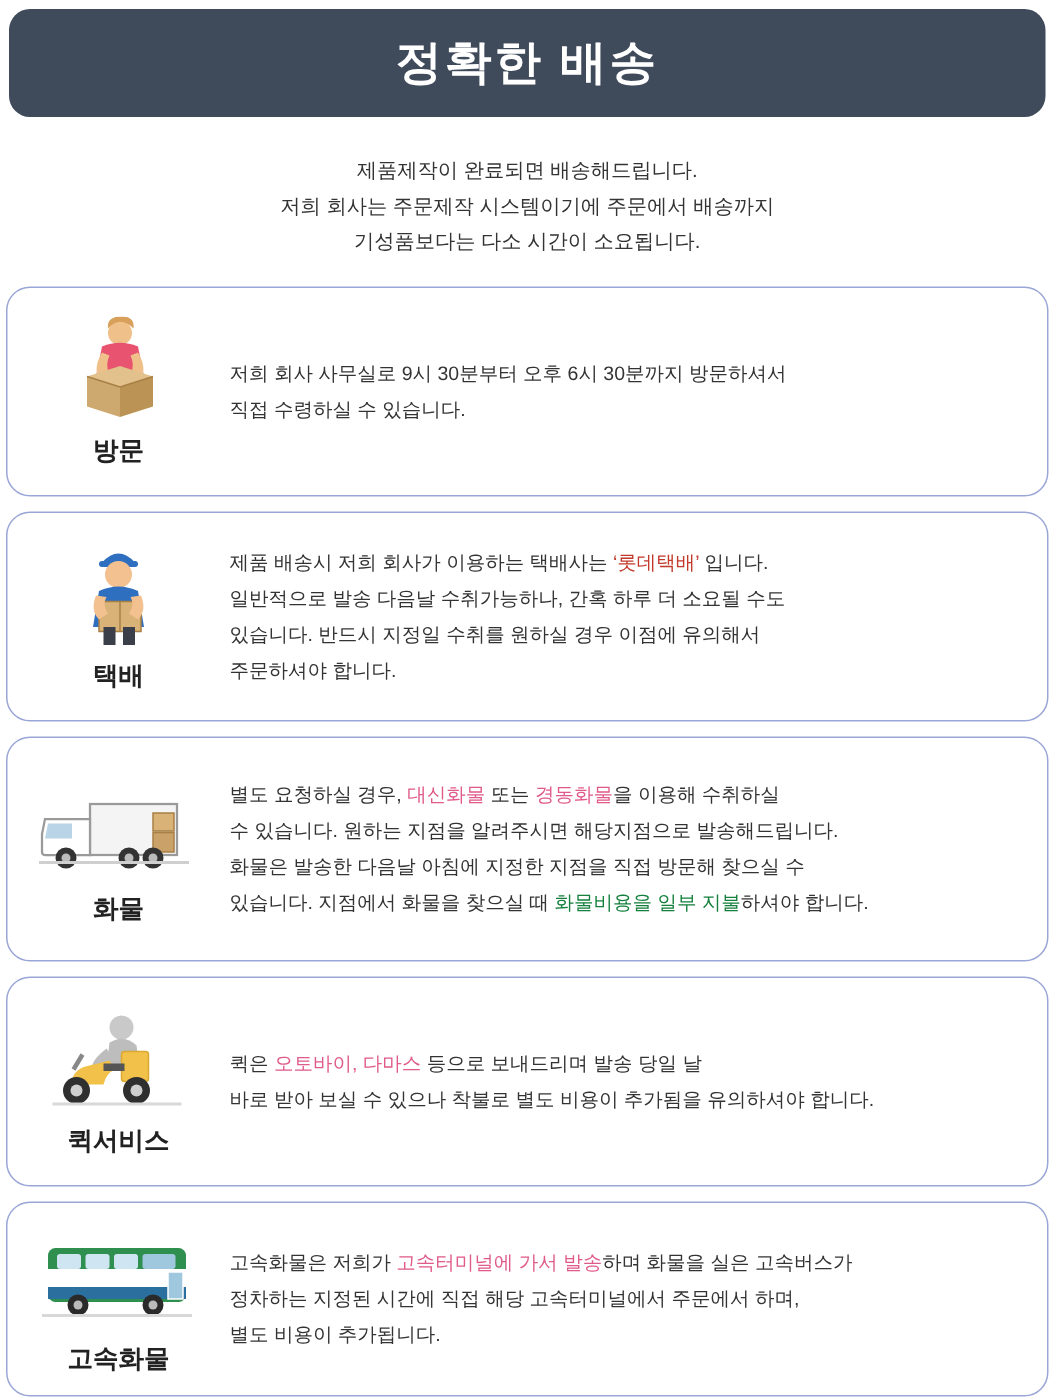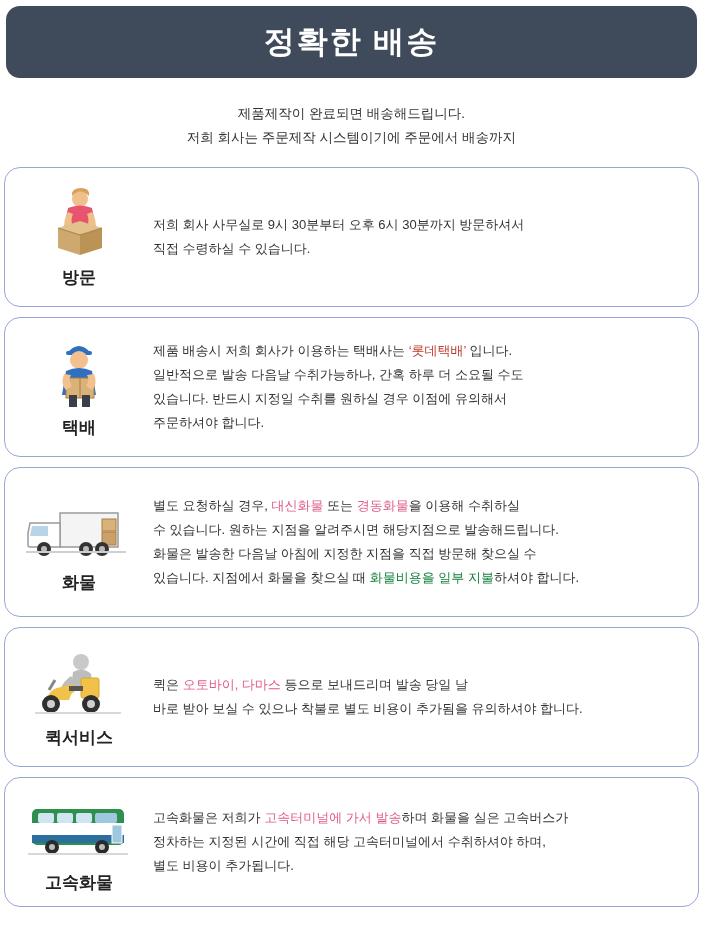--- a/index.html
+++ b/index.html
@@ -104,20 +104,21 @@
 
 <div class="page">
 
   <div class="header">
     <div class="header-title">정확한 배송</div>
   </div>
 
   <div class="intro">
     <div>제품제작이 완료되면 배송해드립니다.</div>
     <div>저희 회사는 주문제작 시스템이기에 주문에서 배송까지</div>
+    <div>기성품보다는 다소 시간이 소요됩니다.</div>
   </div>
 
   <div class="cards">
 
     <div class="card card-visit">
       <div class="card-icon-wrap">
         <div class="card-icon">
           <svg width="86" height="74" viewBox="0 0 86 74">
 
             <circle cx="44" cy="11" r="8" fill="#f0c08a"></circle>
@@ -253,19 +254,19 @@
               <circle cx="28" cy="54" r="3" fill="#bbb"></circle>
             <circle cx="78" cy="54" r="7" fill="#2a2a2a"></circle>
               <circle cx="78" cy="54" r="3" fill="#bbb"></circle>
             <rect x="4" y="60" width="100" height="2" fill="#d8d8d8"></rect>
           </svg>
         </div>
         <div class="card-label">고속화물</div>
       </div>
       <div class="card-body">
         <div class="line">고속화물은 저희가 <span class="hl2">고속터미널에 가서 발송</span>하며 화물을 실은 고속버스가</div>
-        <div class="line">정차하는 지정된 시간에 직접 해당 고속터미널에서 수취하셔야 하며,</div>
+        <div class="line">정차하는 지정된 시간에 직접 해당 고속터미널에서 주문에서 하며,</div>
         <div class="line">별도 비용이 추가됩니다.</div>
       </div>
     </div>
 
   </div>
 </div>
 
 </body></html>

